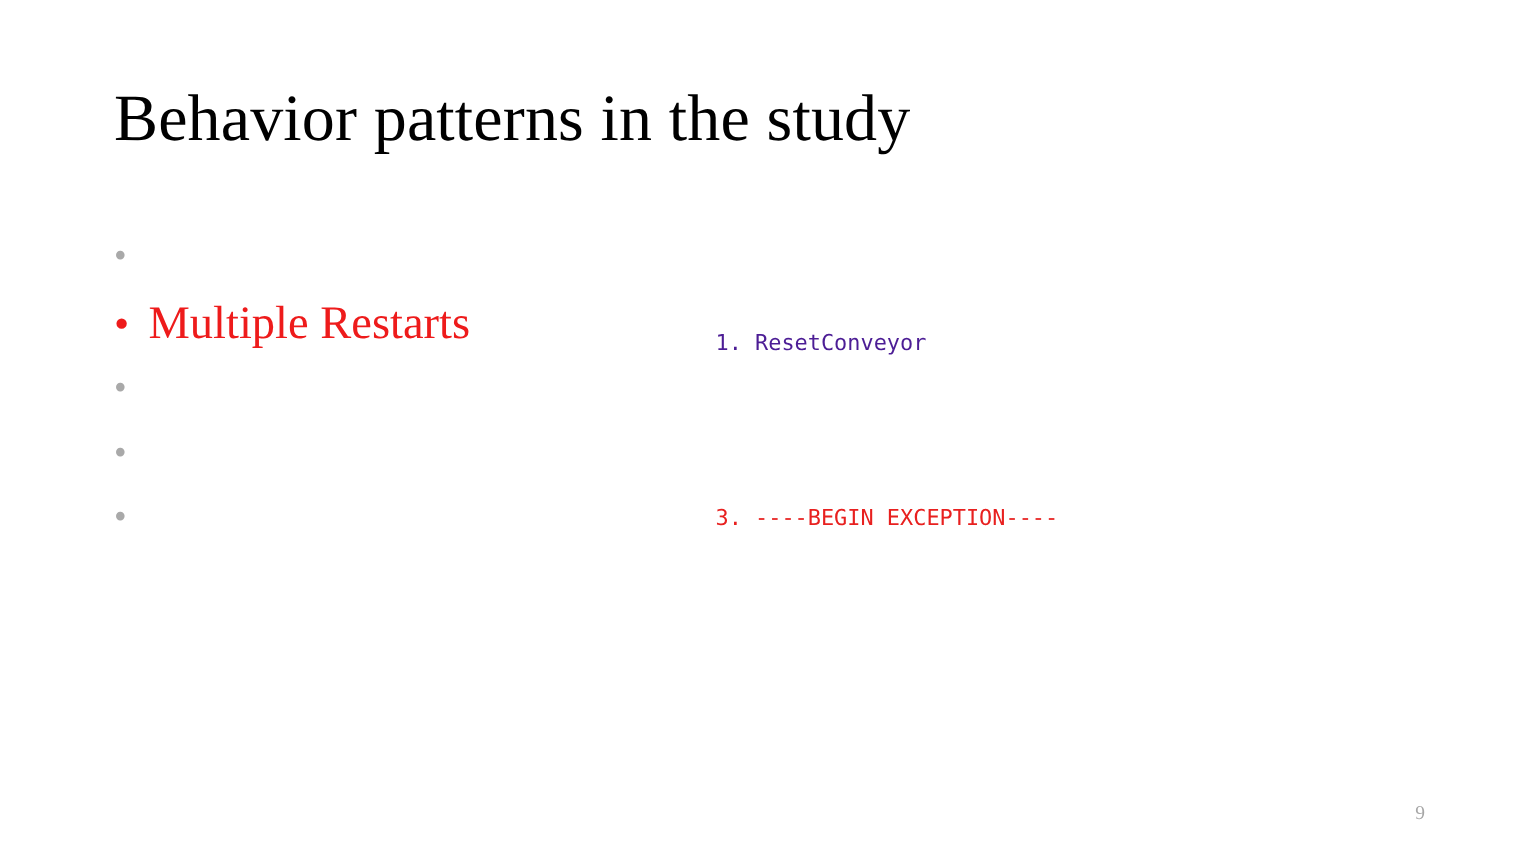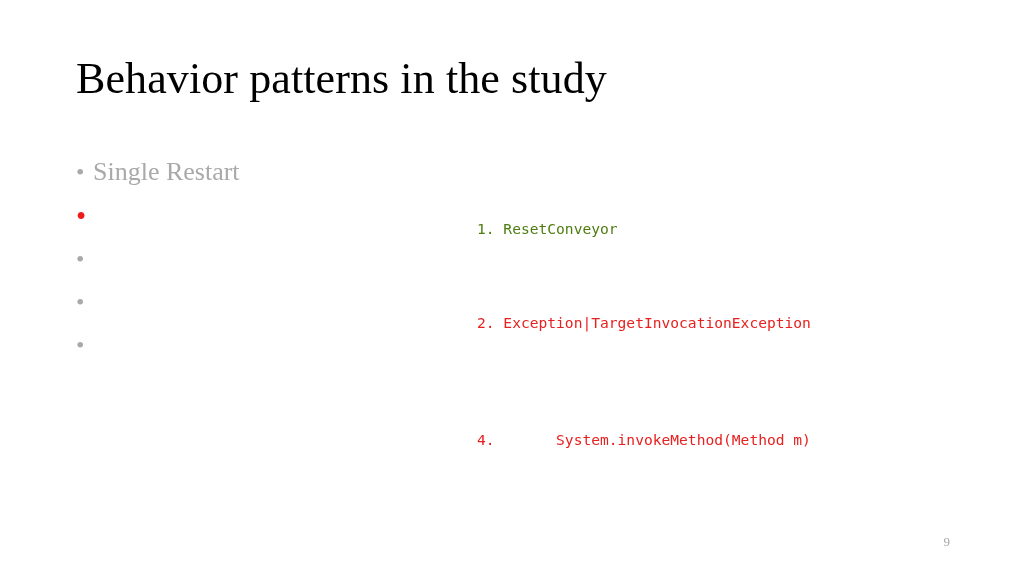--- a/index.html
+++ b/index.html
@@ -89,21 +89,21 @@
     top: 147px;
     font-family: "DejaVu Sans Mono", "Liberation Mono", monospace;
     font-size: 14.6px;
     line-height: 23.4px;
     letter-spacing: 0px;
     white-space: pre;
   }
   .code-line {
     white-space: pre;
   }
-  .code-line.c-blue  { color: #4d7c0f; }
+  .code-line.c-blue  { color: #4c1d95; }
   .code-line.c-red   { color: #e8201f; }
 
   
   #page-number {
     position: absolute;
     right: 74px;
     bottom: 26px;
     font-family: "Liberation Serif", "DejaVu Serif", serif;
     font-size: 13px;
     color: #a6a6a6;
@@ -113,49 +113,48 @@
 <body>
 
 <div id="slide">
 
   <div id="slide-title">Behavior patterns in the study</div>
 
   <div id="bullet-list">
 
     <div class="bullet-row normal">
       <span class="bullet-dot">•</span>
-      <span class="bullet-text">Single Restart</span>
     </div>
 
     <div class="bullet-row highlight">
       <span class="bullet-dot">•</span>
+      <span class="bullet-text"> Multiple Restarts</span>
     </div>
 
     <div class="bullet-row normal">
       <span class="bullet-dot">•</span>
     </div>
 
     <div class="bullet-row normal">
       <span class="bullet-dot">•</span>
     </div>
 
     <div class="bullet-row normal">
       <span class="bullet-dot">•</span>
     </div>
 
   </div>
 
   <div id="code-block">
 
     <div class="code-line c-blue"><span>1.</span><span> ResetConveyor</span></div>
 
-    <div class="code-line c-red"><span>2.</span><span> Exception|TargetInvocationException</span></div>
 
+    <div class="code-line c-red"><span>3.</span><span> ----BEGIN EXCEPTION----</span></div>
 
-    <div class="code-line c-red"><span>4.</span><span>       System.invokeMethod(Method m)</span></div>
 
     
 
     
 
     
 
     
 
   </div>

